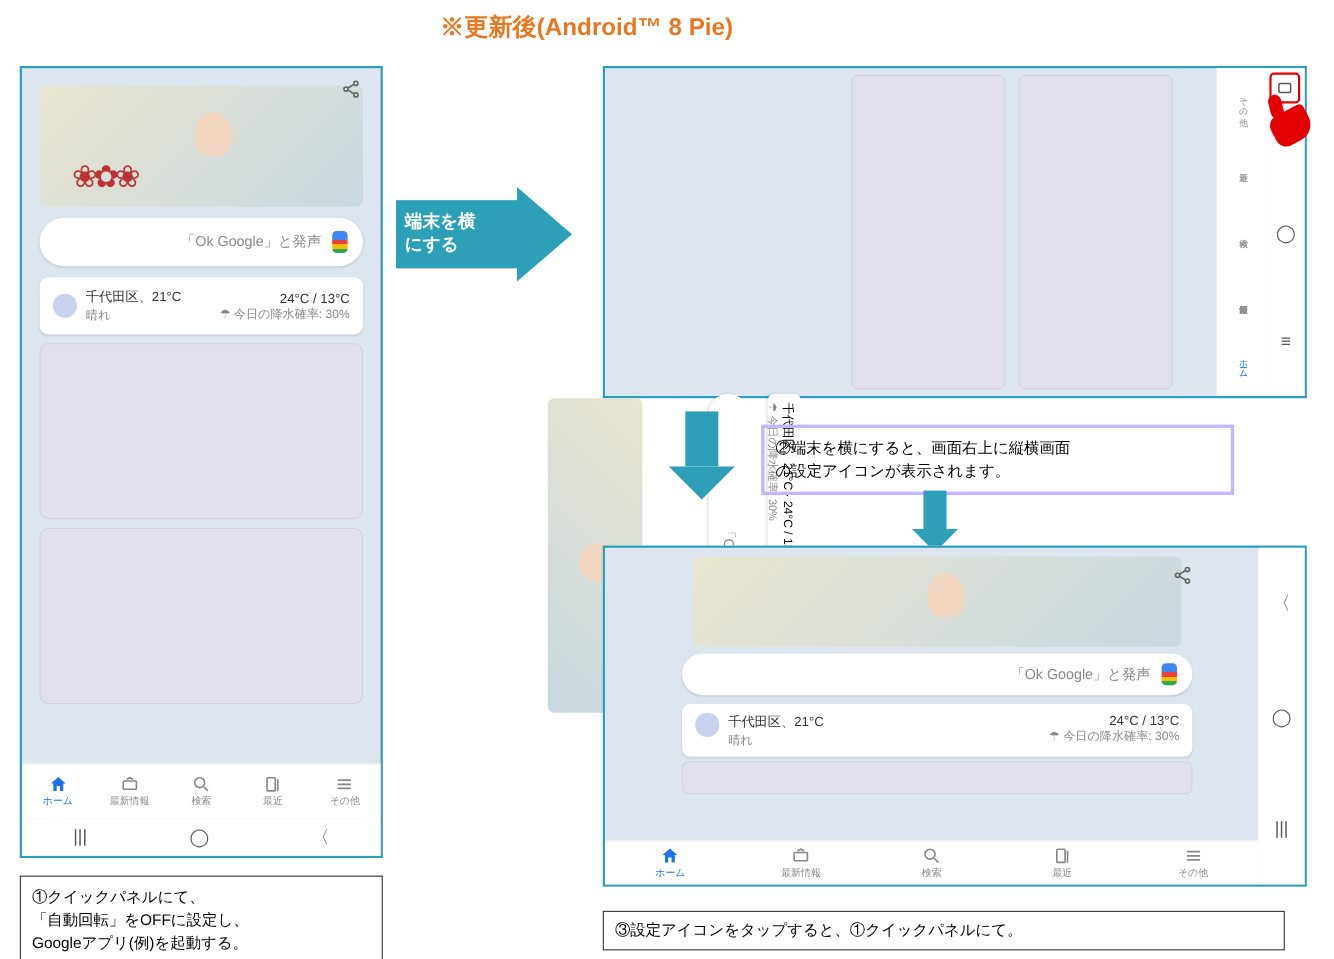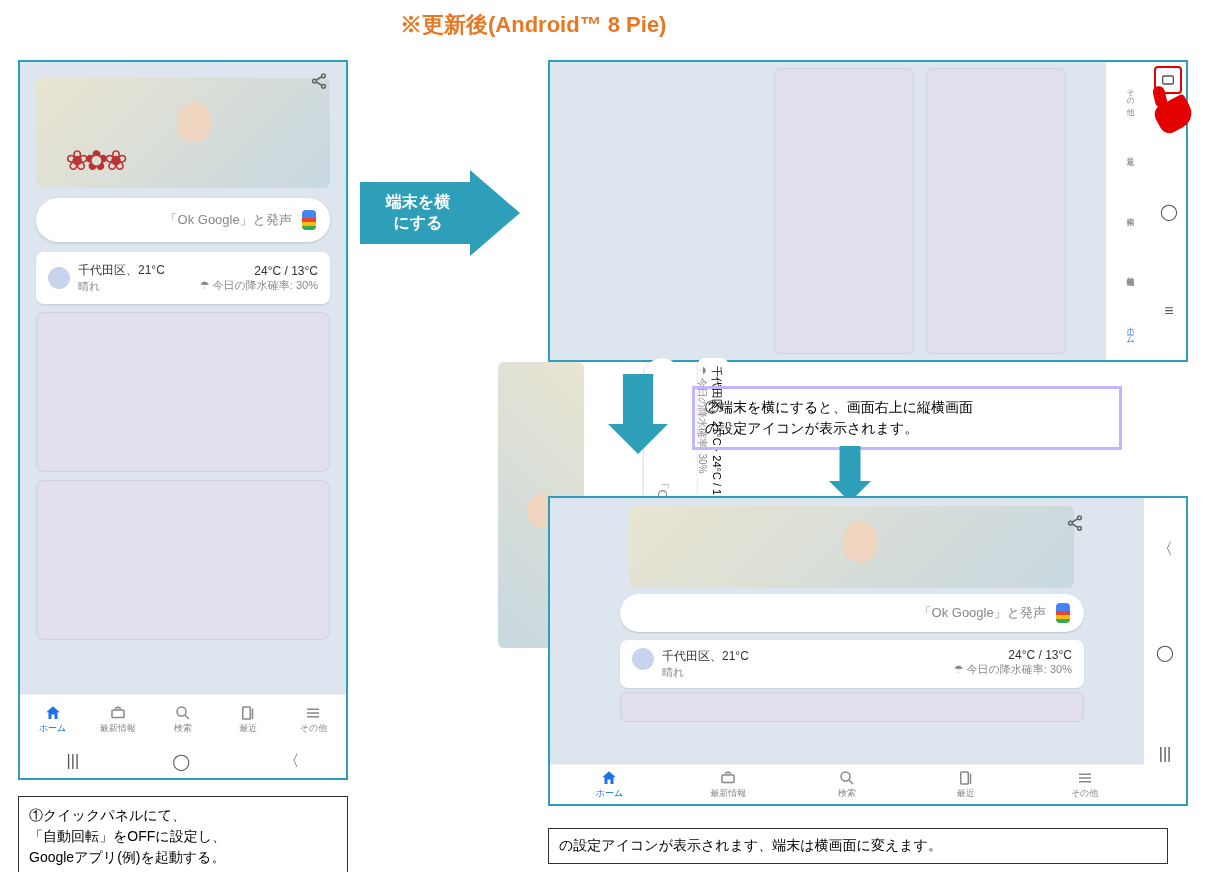--- a/index.html
+++ b/index.html
@@ -28,21 +28,21 @@
 
 
 .cap1{position:absolute;left:18px;top:796px;width:330px;border:1px solid #333;padding:8px 10px;font-size:14px;line-height:1.5}
 .cap2{position:absolute;left:692px;top:386px;width:430px;border:3px solid #c4b5fd;padding:8px 10px;font-size:14px;line-height:1.5}
 .cap3{position:absolute;left:548px;top:828px;width:620px;border:1px solid #333;padding:8px 10px;font-size:14px}
 
 
 .arrowR{position:absolute;left:360px;top:170px;width:160px;height:86px}
 .arrowR-shape{position:absolute;left:0;top:12px;width:110px;height:62px;background:#2E9FB8}
 .arrowR-head{position:absolute;right:0;top:0;border-left:50px solid #2E9FB8;border-top:43px solid transparent;border-bottom:43px solid transparent}
-.arrowR-txt{position:absolute;left:8px;top:22px;color:#fff;font-weight:bold;font-size:16px;line-height:1.3;text-align:center;width:100px}
+.arrowR-txt{position:absolute;left:8px;top:22px;color:#fff;font-weight:bold;font-size:16px;line-height:1.3;width:100px}
 .arrowD{position:absolute;width:60px;height:80px}
 .arrowD-shape{position:absolute;left:15px;top:0;width:30px;height:50px;background:#2E9FB8}
 .arrowD-head{position:absolute;left:0;bottom:0;border-top:30px solid #2E9FB8;border-left:30px solid transparent;border-right:30px solid transparent}
 
 
 .phone-l1{position:absolute;left:548px;top:60px;width:640px;height:302px;border:2px solid #2E9FB8;background:#DDE6EE}
 .rot{transform:rotate(90deg);transform-origin:top left}
 .l1-doodle{position:absolute;left:34px;top:300px;width:286px;height:86px;background:linear-gradient(135deg,#e8e4d0,#c8d8e0);border-radius:6px}
 .l1-doodle .doodle-face{left:46%;top:20%}
 .l1-srch{position:absolute;left:130px;top:296px;width:280px;height:36px;background:#fff;border-radius:20px;display:flex;align-items:center;padding:0 10px;box-shadow:0 1px 2px rgba(0,0,0,.15)}
@@ -285,13 +285,13 @@
         <span>その他</span>
       </div>
   </div>
   <div class="l2-nav">
     <span>〈</span>
     <span>◯</span>
     <span>|||</span>
   </div>
 </div>
 
-<div class="cap3">の設定アイコンが表示されます、端末は横画面に変えます。</div>
+<div class="cap3">③設定アイコンをタップすると、①クイックパネルにて。</div>
 
 </body></html>

